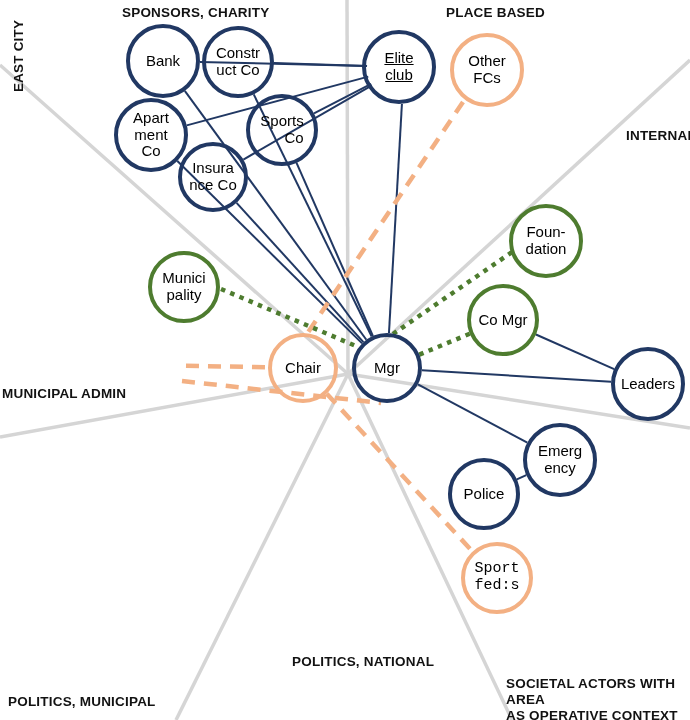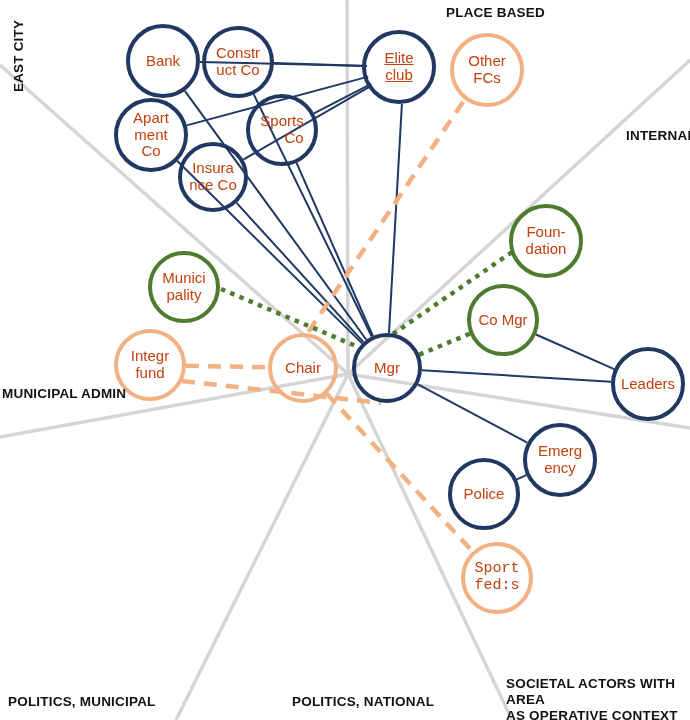--- a/index.html
+++ b/index.html
@@ -21,21 +21,21 @@
     box-sizing: border-box;
     border-radius: 50%;
     background: transparent;
     display: flex;
     align-items: center;
     justify-content: center;
     text-align: center;
     white-space: pre-line;
     font-size: 15px;
     line-height: 1.12;
-    color: #c2410c;
+    color: #000000;
     font-stretch: condensed;
   }
   .sector-label {
     position: absolute;
     font-weight: 700;
     font-size: 13.5px;
     letter-spacing: 0.2px;
     color: #121212;
     white-space: pre-line;
     line-height: 1.18;
@@ -95,30 +95,29 @@
     <div class="node" style="left: 362px; top: 30px; width: 74px; height: 74px; border: 4.5px solid rgb(33, 56, 99); text-decoration: underline;"><span>Elite
 club</span></div>
     <div class="node" style="left: 450px; top: 33px; width: 74px; height: 74px; border: 4.5px solid rgb(243, 176, 131);"><span>Other
 FCs</span></div>
     <div class="node" style="left: 509px; top: 204px; width: 74px; height: 74px; border: 4.5px solid rgb(78, 124, 47);"><span>Foun-
 dation</span></div>
     <div class="node" style="left: 467px; top: 284px; width: 72px; height: 72px; border: 4.5px solid rgb(78, 124, 47);"><span>Co Mgr</span></div>
     <div class="node" style="left: 611px; top: 347px; width: 74px; height: 74px; border: 4.5px solid rgb(33, 56, 99); text-align: center;"><span>Leaders</span></div>
     <div class="node" style="left: 148px; top: 251px; width: 72px; height: 72px; border: 4.5px solid rgb(78, 124, 47);"><span>Munici
 pality</span></div>
-    <div class="node" style="left: 114px; top: 329px; width: 72px; height: 72px; border: 4.5px solid rgb(243, 176, 131);"><span>Integr
-fund</span></div>
     <div class="node" style="left: 268px; top: 333px; width: 70px; height: 70px; border: 4.5px solid rgb(243, 176, 131);"><span>Chair</span></div>
     <div class="node" style="left: 352px; top: 333px; width: 70px; height: 70px; border: 4.5px solid rgb(33, 56, 99);"><span>Mgr</span></div>
     <div class="node" style="left: 523px; top: 423px; width: 74px; height: 74px; border: 4.5px solid rgb(33, 56, 99);"><span>Emerg
 ency</span></div>
     <div class="node" style="left: 448px; top: 458px; width: 72px; height: 72px; border: 4.5px solid rgb(33, 56, 99);"><span>Police</span></div>
     <div class="node" style="left: 461px; top: 542px; width: 72px; height: 72px; border: 4.5px solid rgb(243, 176, 131); font-family: Liberation Mono, monospace;"><span>Sport
 fed:s</span></div>
+    <div class="sector-label" style="left: 122px; top: 5px;">SPONSORS, CHARITY</div>
     <div class="sector-label" style="left: 446px; top: 5px;">PLACE BASED</div>
     <div class="sector-label" style="width: 110px; text-align: center; left: -36px; top: 48px; transform: rotate(-90deg);">EAST CITY</div>
     <div class="sector-label" style="left: 626px; top: 128px;">INTERNAL</div>
     <div class="sector-label" style="left: 2px; top: 386px;">MUNICIPAL ADMIN</div>
     <div class="sector-label" style="left: 8px; top: 694px;">POLITICS, MUNICIPAL</div>
-    <div class="sector-label" style="left: 292px; top: 654px; margin-top: 40px;">POLITICS, NATIONAL</div>
+    <div class="sector-label" style="left: 292px; top: 654px;">POLITICS, NATIONAL</div>
     <div class="sector-label" style="left: 506px; top: 676px;">SOCIETAL ACTORS WITH AREA
 AS OPERATIVE CONTEXT</div>
   </div>
 
 </body></html>

